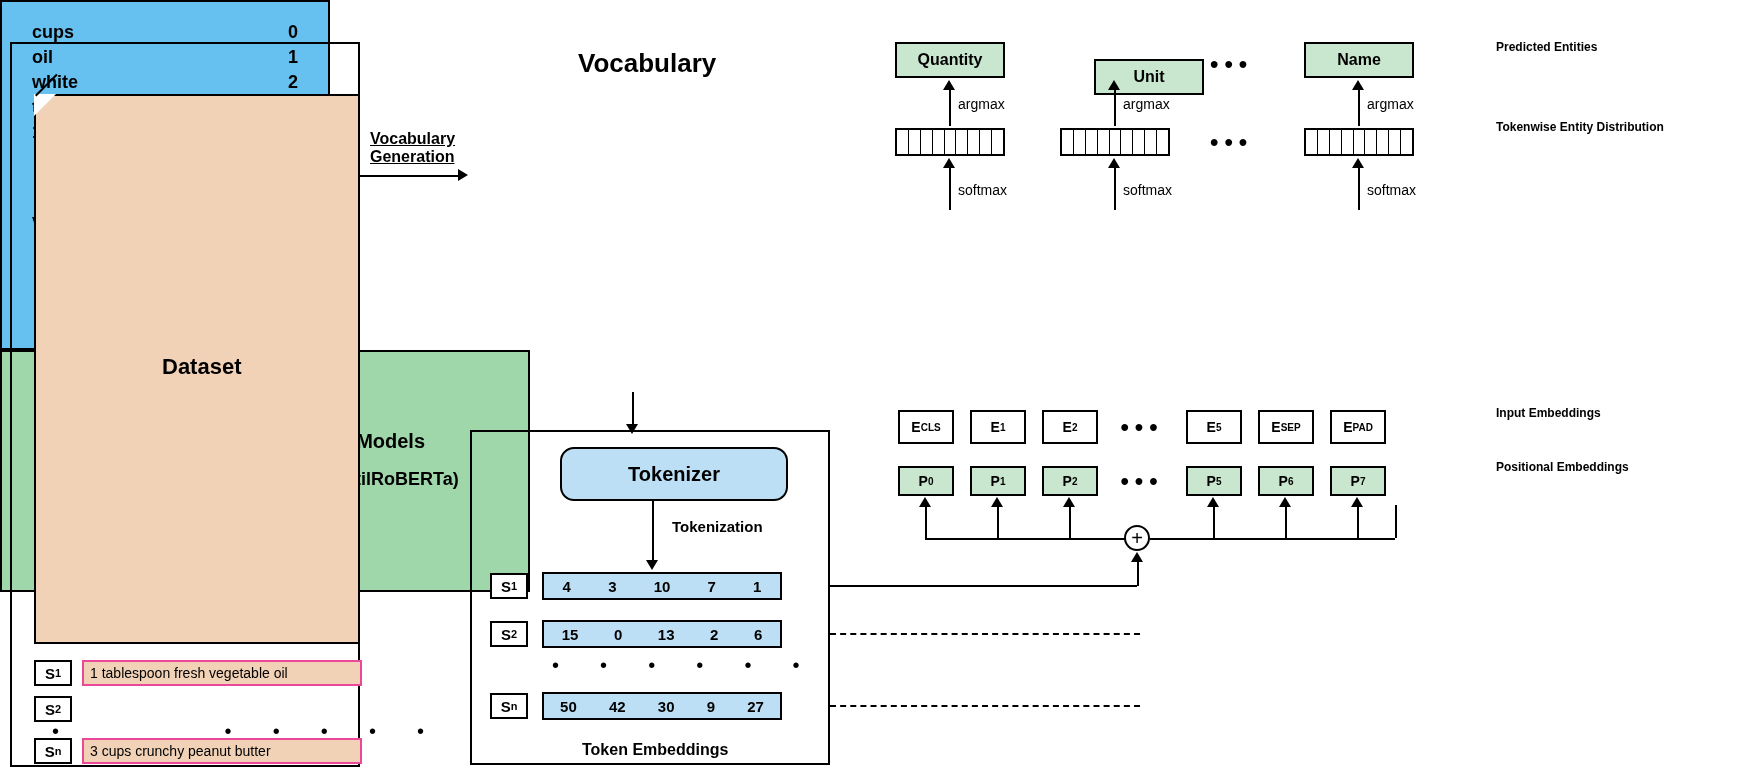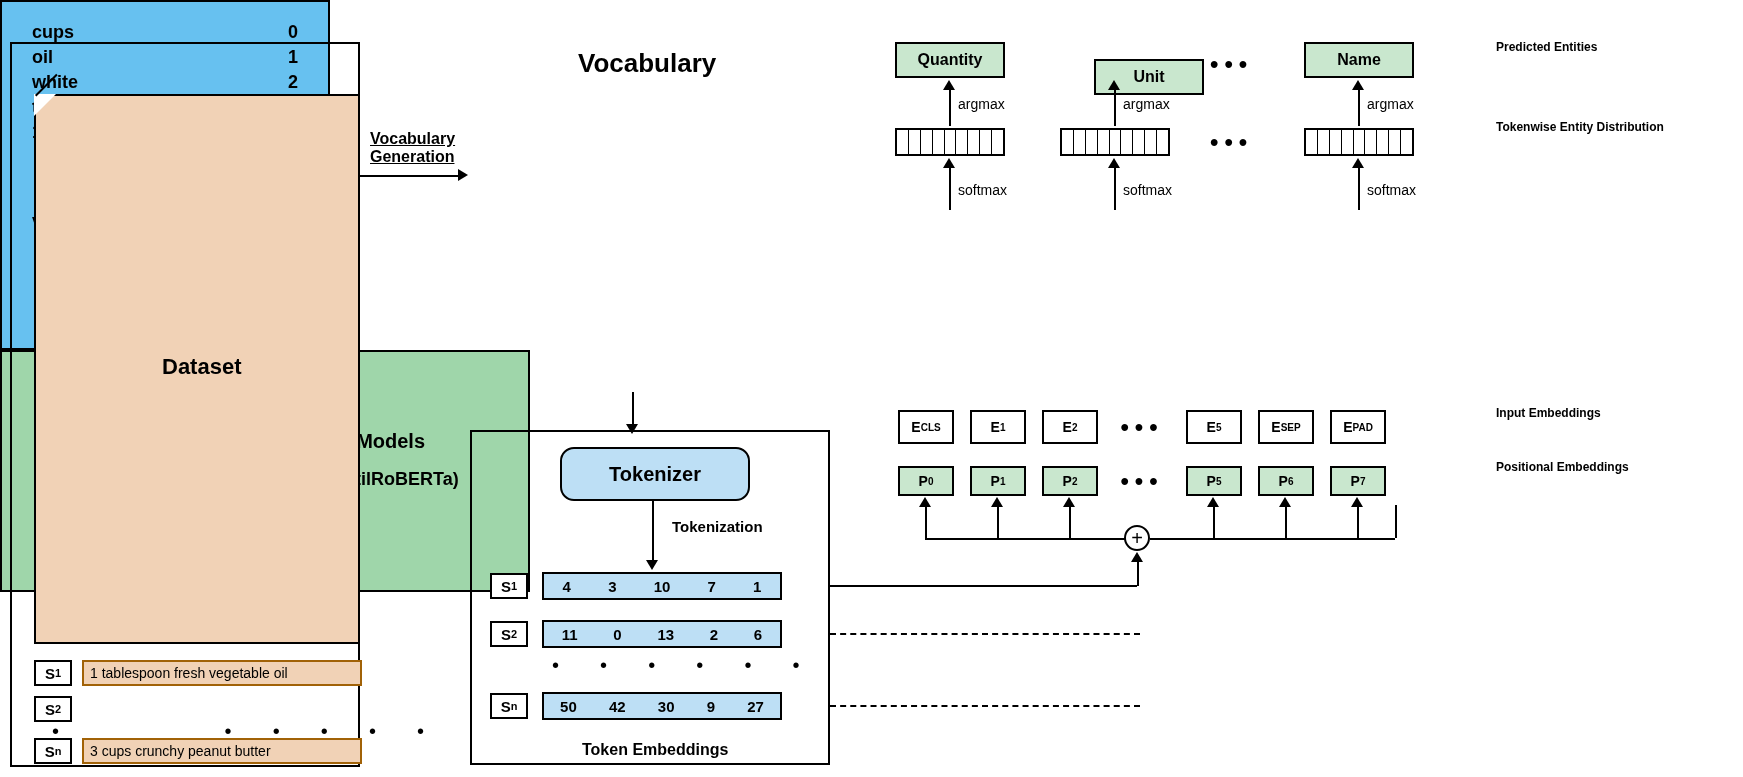--- a/index.html
+++ b/index.html
@@ -10,35 +10,35 @@
 
 .dataset-panel { left: 10px; top: 42px; width: 350px; height: 725px; }
 .dataset-shape { position:absolute; left: 22px; top: 50px; width: 326px; height: 550px; background: #f1d2b6; border: 2px solid #000; }
 .dataset-shape::before { content:""; position:absolute; left:-2px; top:-2px; width:0; height:0; border-top:22px solid #fff; border-right:22px solid transparent; }
 .dataset-shape::after { content:""; position:absolute; left:-1px; top:-1px; width:30px; height:30px; border-top:2px solid #000; transform: rotate(-45deg); transform-origin: left top; }
 .dataset-title { left: 150px; top: 310px; font-size: 22px; font-weight:bold; }
 
 .sent-row { position:absolute; display:flex; align-items:center; gap:10px; left: 22px; }
 .s-lab { border:2px solid #000; background:#fff; width:38px; height:26px; display:flex; align-items:center; justify-content:center; font-weight:bold; font-size:15px; }
 .s-lab sub { font-size:11px; }
-.s-txt { border:2px solid #a16207; background:#f1d2b6; width:280px; height:26px; display:flex; align-items:center; padding-left:6px; font-size:14px; }
+.s-txt { border:2px solid #ec4899; background:#f1d2b6; width:280px; height:26px; display:flex; align-items:center; padding-left:6px; font-size:14px; }
 .dots-row { position:absolute; left:40px; font-size:20px; letter-spacing:10px; }
 
 
 .vocab-title { left: 578px; top: 12px; font-size: 26px; font-weight:bold;margin-top:36px; }
 .vocab-box { left: 470px; top: 42px; width: 330px; height: 350px; background:#67c1f0; border:2px solid #000; padding: 20px 30px; }
 .vocab-row { display:flex; justify-content:space-between; font-weight:bold; font-size:18px; margin-bottom:4px; }
 .vocab-dots { text-align:center; font-weight:bold; }
 
 
 .vg-lbl { left: 370px; top: 130px; font-size:16px; font-weight:bold; width:100px;text-decoration:underline; }
 
 
 .tok-panel { left: 470px; top: 430px; width: 360px; height: 335px; }
-.tokenizer-box { position:absolute; left:88px; top:15px; width:190px; height:54px; background:#bddff5; border:2px solid #000; border-radius:14px; display:flex; align-items:center; justify-content:center; font-weight:bold; font-size:20px; }
+.tokenizer-box { position:absolute; left:88px; top:15px; width:228px; height:54px; background:#bddff5; border:2px solid #000; border-radius:14px; display:flex; align-items:center; justify-content:center; font-weight:bold; font-size:20px; }
 .tok-lbl { position:absolute; left:200px; top:86px; font-size:15px; font-weight:bold; }
 
 .emb-row { position:absolute; display:flex; align-items:center; gap:14px; }
 .emb-box { border:2px solid #000; background:#bddff5; width:240px; height:28px; display:flex; align-items:center; justify-content:space-around; font-weight:bold; font-size:15px; }
 .emb-caption { position:absolute; left:110px; bottom:4px; font-size:16px; font-weight:bold; }
 
 
 .enc-box { left: 888px; top: 212px; width: 530px; height: 242px; background:#9fd6aa; border:2px solid #000; display:flex; flex-direction:column; align-items:center; justify-content:flex-start; padding-top:78px; gap:16px; font-weight:bold; }
 .enc-t1 { font-size:20px; }
 .enc-t2 { font-size:18px; }
@@ -150,21 +150,21 @@
       <span>4</span>
       <span>3</span>
       <span>10</span>
       <span>7</span>
       <span>1</span>
     </div>
   </div>
   <div class="emb-row" style="left:18px; top:188px;">
     <div class="s-lab">S<sub>2</sub></div>
     <div class="emb-box">
-      <span>11</span>
+      <span>15</span>
       <span>0</span>
       <span>13</span>
       <span>2</span>
       <span>6</span>
     </div>
   </div>
   <div class="dots-row" style="top:222px; left:80px; width:240px; text-align:center;">•&nbsp;&nbsp;•&nbsp;&nbsp;•&nbsp;&nbsp;•&nbsp;&nbsp;•&nbsp;&nbsp;•</div>
   <div class="emb-row" style="left:18px; top:260px;">
     <div class="s-lab">S<sub>n</sub></div>
     <div class="emb-box">

